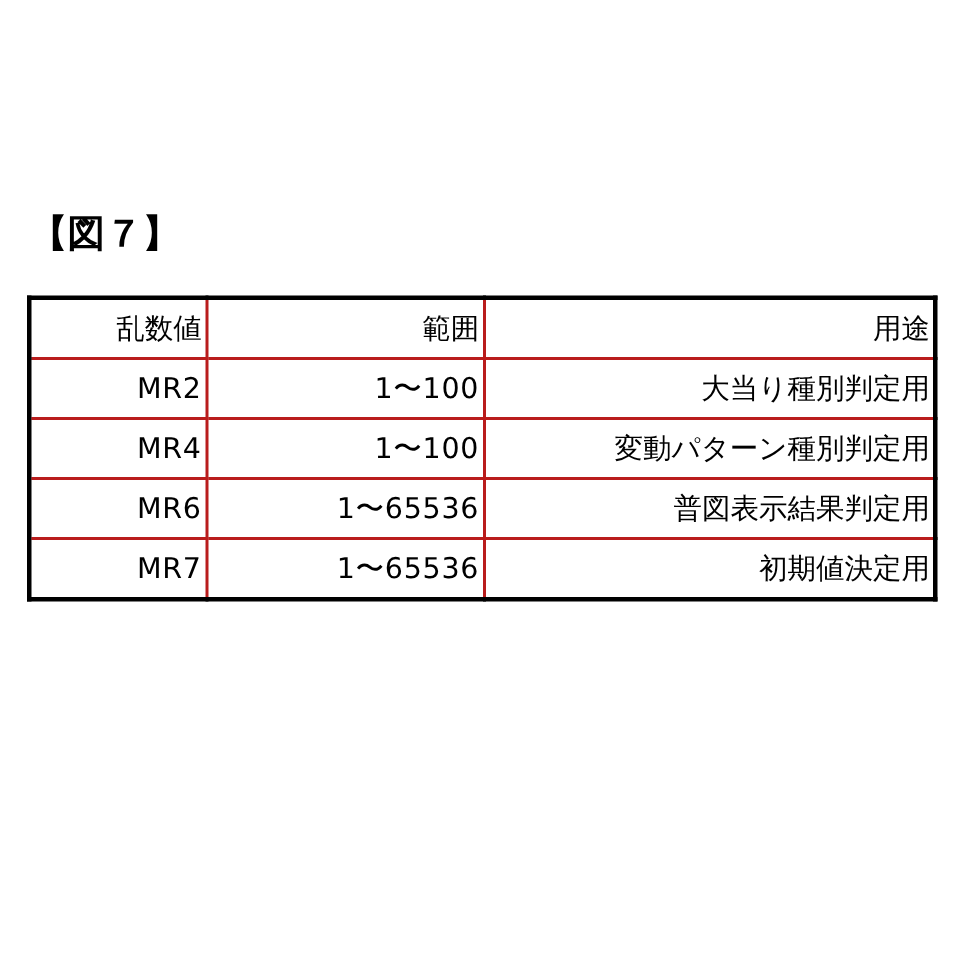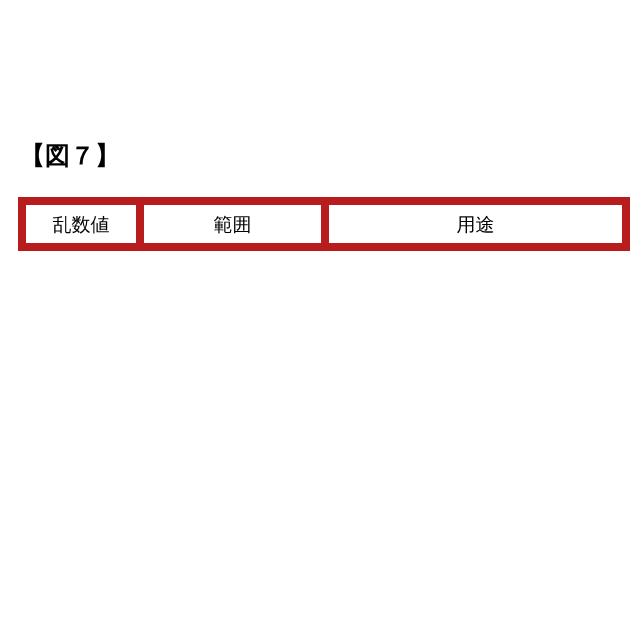--- a/index.html
+++ b/index.html
@@ -40,24 +40,24 @@
     border-collapse: collapse;
     table-layout: fixed;
     width: 604px;
     border: 3px solid #000000;
   }
   table.random-table col.c1 { width: 118px; }
   table.random-table col.c2 { width: 185px; }
   table.random-table col.c3 { width: 301px; }
   table.random-table th,
   table.random-table td {
-    border: 8px solid #b91c1c;
+    border: 2px solid #b91c1c;
     height: 38px;
     padding: 0 2px;
-    text-align: center;
+    text-align: right;
     vertical-align: middle;
     font-size: 19px;
     font-weight: normal;
     line-height: 1.1;
     white-space: nowrap;
   }
   table.random-table th {
     font-weight: normal;
   }
   .cell-mono {
@@ -80,17 +80,37 @@
         <col class="c3">
       </colgroup>
       <thead>
         <tr>
           <th>乱数値</th>
           <th>範囲</th>
           <th>用途</th>
         </tr>
       </thead>
       <tbody>
+        <tr>
+          <td class="cell-mono">MR2</td>
+          <td class="cell-mono">1〜100</td>
+          <td>大当り種別判定用</td>
+        </tr>
+        <tr>
+          <td class="cell-mono">MR4</td>
+          <td class="cell-mono">1〜100</td>
+          <td>変動パターン種別判定用</td>
+        </tr>
+        <tr>
+          <td class="cell-mono">MR6</td>
+          <td class="cell-mono">1〜65536</td>
+          <td>普図表示結果判定用</td>
+        </tr>
+        <tr>
+          <td class="cell-mono">MR7</td>
+          <td class="cell-mono">1〜65536</td>
+          <td>初期値決定用</td>
+        </tr>
       </tbody>
     </table>
   </div>
 
 </div>
 
 </body></html>

